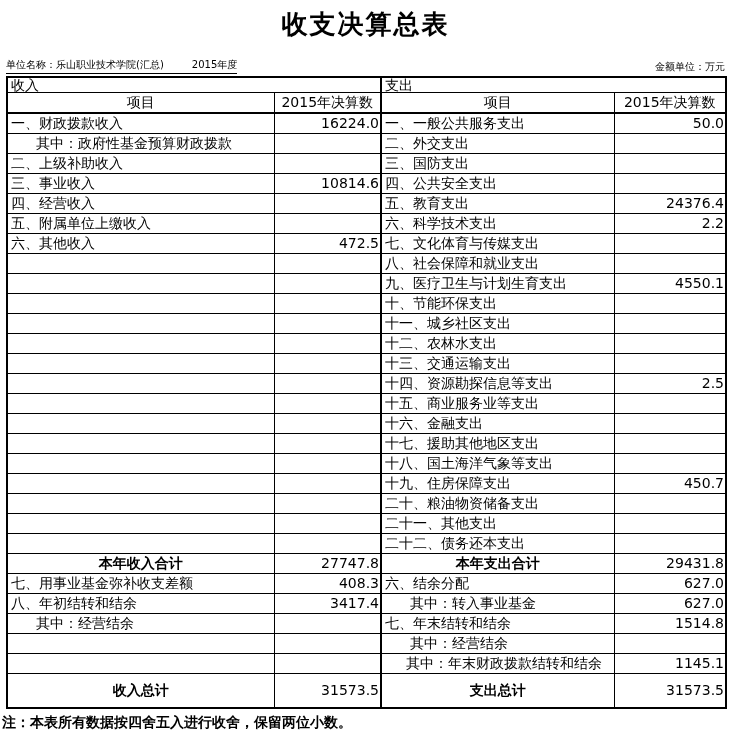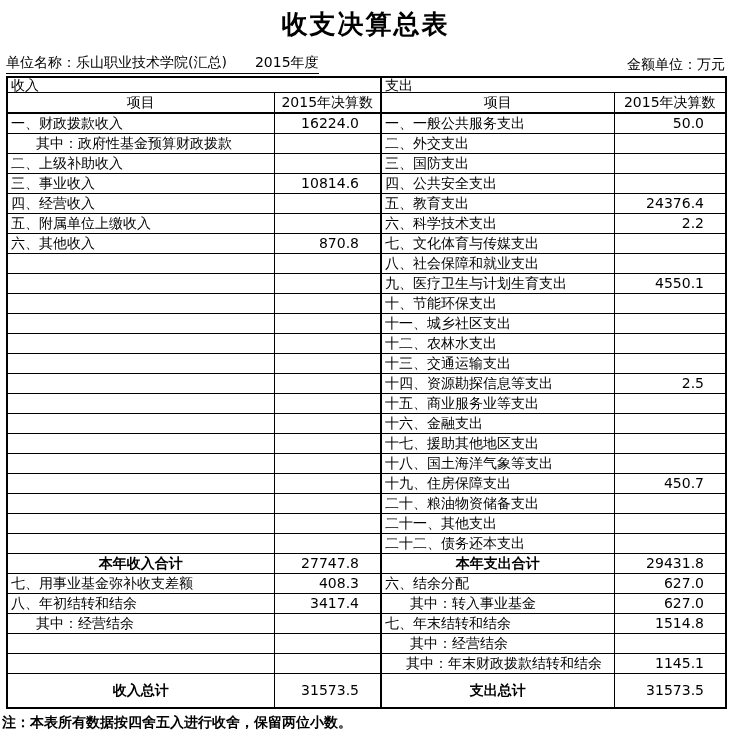--- a/index.html
+++ b/index.html
@@ -7,38 +7,38 @@
     width:731px;height:755px;background:#ffffff;color:#000;
     font-family:"DejaVu Sans","Liberation Sans",sans-serif;
     -webkit-font-smoothing:none;
   }
   .title{
     text-align:center;font-size:26px;font-weight:bold;
     padding-top:6px;height:42px;line-height:36px;letter-spacing:2px;
   }
   .meta{
     display:flex;justify-content:space-between;align-items:flex-end;
-    margin:6px 6px 0 6px;font-size:14px;height:20px;
+    margin:6px 6px 0 6px;font-size:10px;height:20px;
   }
   .meta-left{border-bottom:1px solid #000;padding-bottom:1px;}
   .meta-year{margin-left:28px;}
   table{
     border-collapse:collapse;table-layout:fixed;
     margin:2px 0 0 6px;width:719px;
     border:2px solid #000;
   }
   td{
     border:1px solid #000;font-size:14px;height:19px;line-height:19px;
     padding:0 3px;white-space:nowrap;overflow:hidden;
   }
   tr.h1 td{height:14px;line-height:14px;text-align:left;}
   tr.h2 td{height:19px;line-height:19px;text-align:center;border-bottom:2px solid #000;}
   td.mid{border-left:2px solid #000;}
   td.item{text-align:left;margin-top:43px;}
-  td.val{text-align:right;padding-right:21px;}
+  td.val{text-align:right;padding-right:1px;}
   td.total{text-align:center;font-weight:bold;}
   td.ind1{padding-left:28px;}
   td.ind2{padding-left:24px;}
   tr.tall td{height:33px;line-height:33px;}
   .note{font-size:14px;font-weight:bold;margin:5px 0 16px 2px;}
 </style>
 </head>
 <body>
 
 <div class="title">收支决算总表</div>
@@ -99,21 +99,21 @@
         <td class="val">24376.4</td>
       </tr>
       <tr>
         <td class="item">五、附属单位上缴收入</td>
         <td class="val"></td>
         <td class="item mid">六、科学技术支出</td>
         <td class="val">2.2</td>
       </tr>
       <tr>
         <td class="item">六、其他收入</td>
-        <td class="val">870.8</td>
+        <td class="val">472.5</td>
         <td class="item mid">七、文化体育与传媒支出</td>
         <td class="val"></td>
       </tr>
       <tr>
         <td class="item"></td>
         <td class="val"></td>
         <td class="item mid">八、社会保障和就业支出</td>
         <td class="val"></td>
       </tr>
       <tr>

